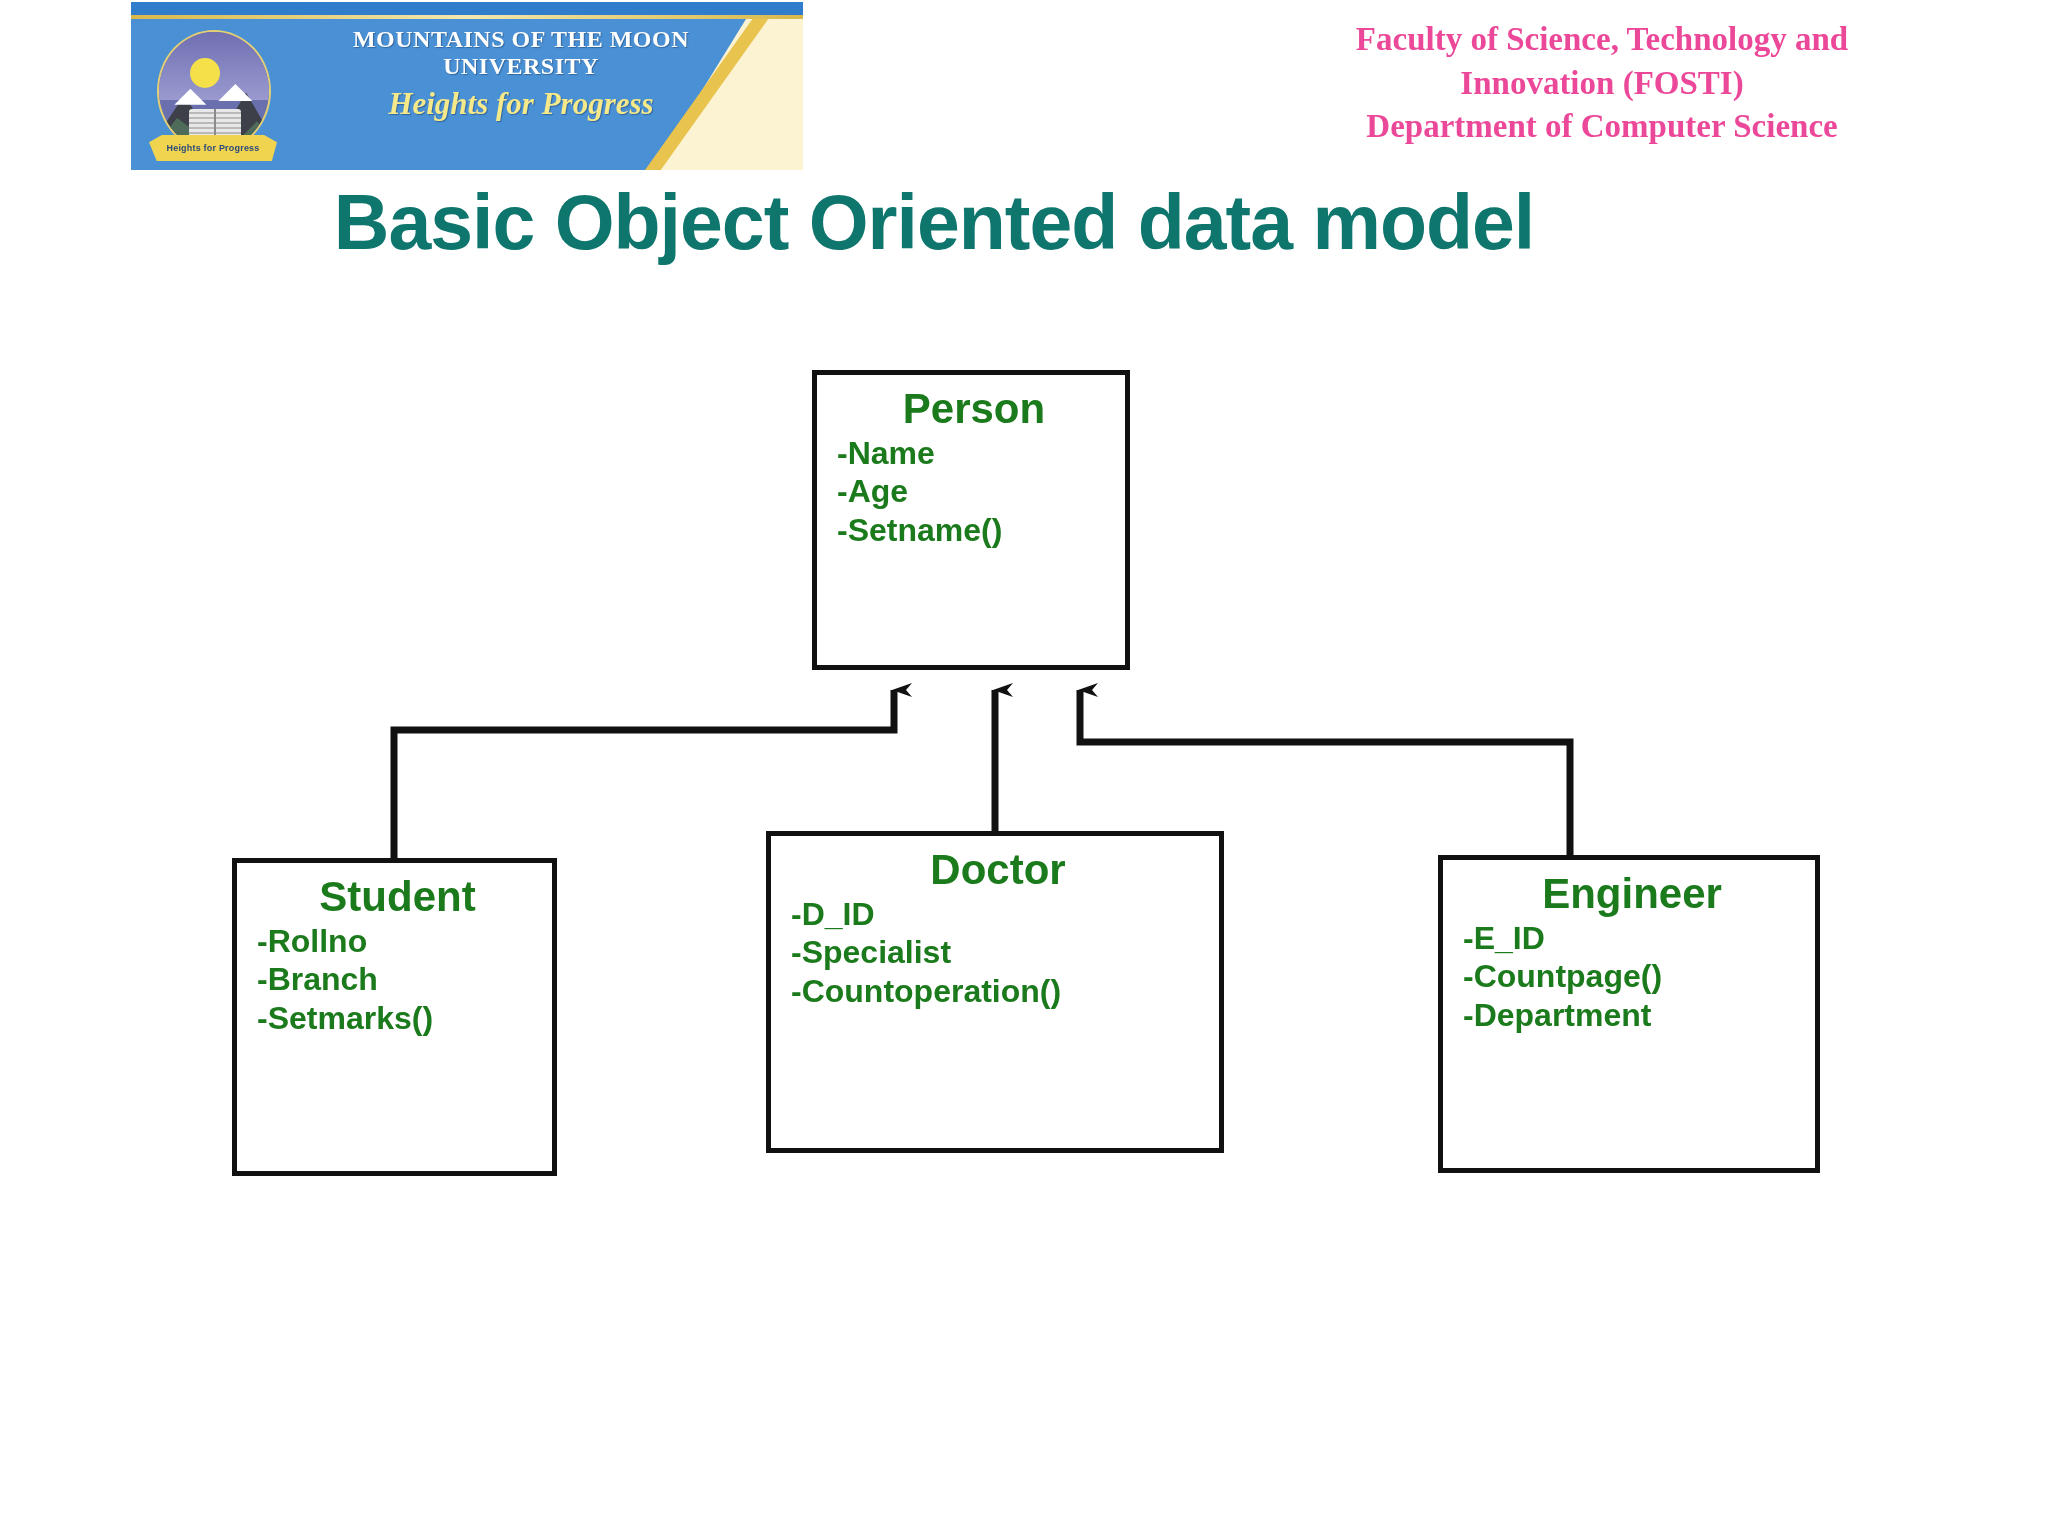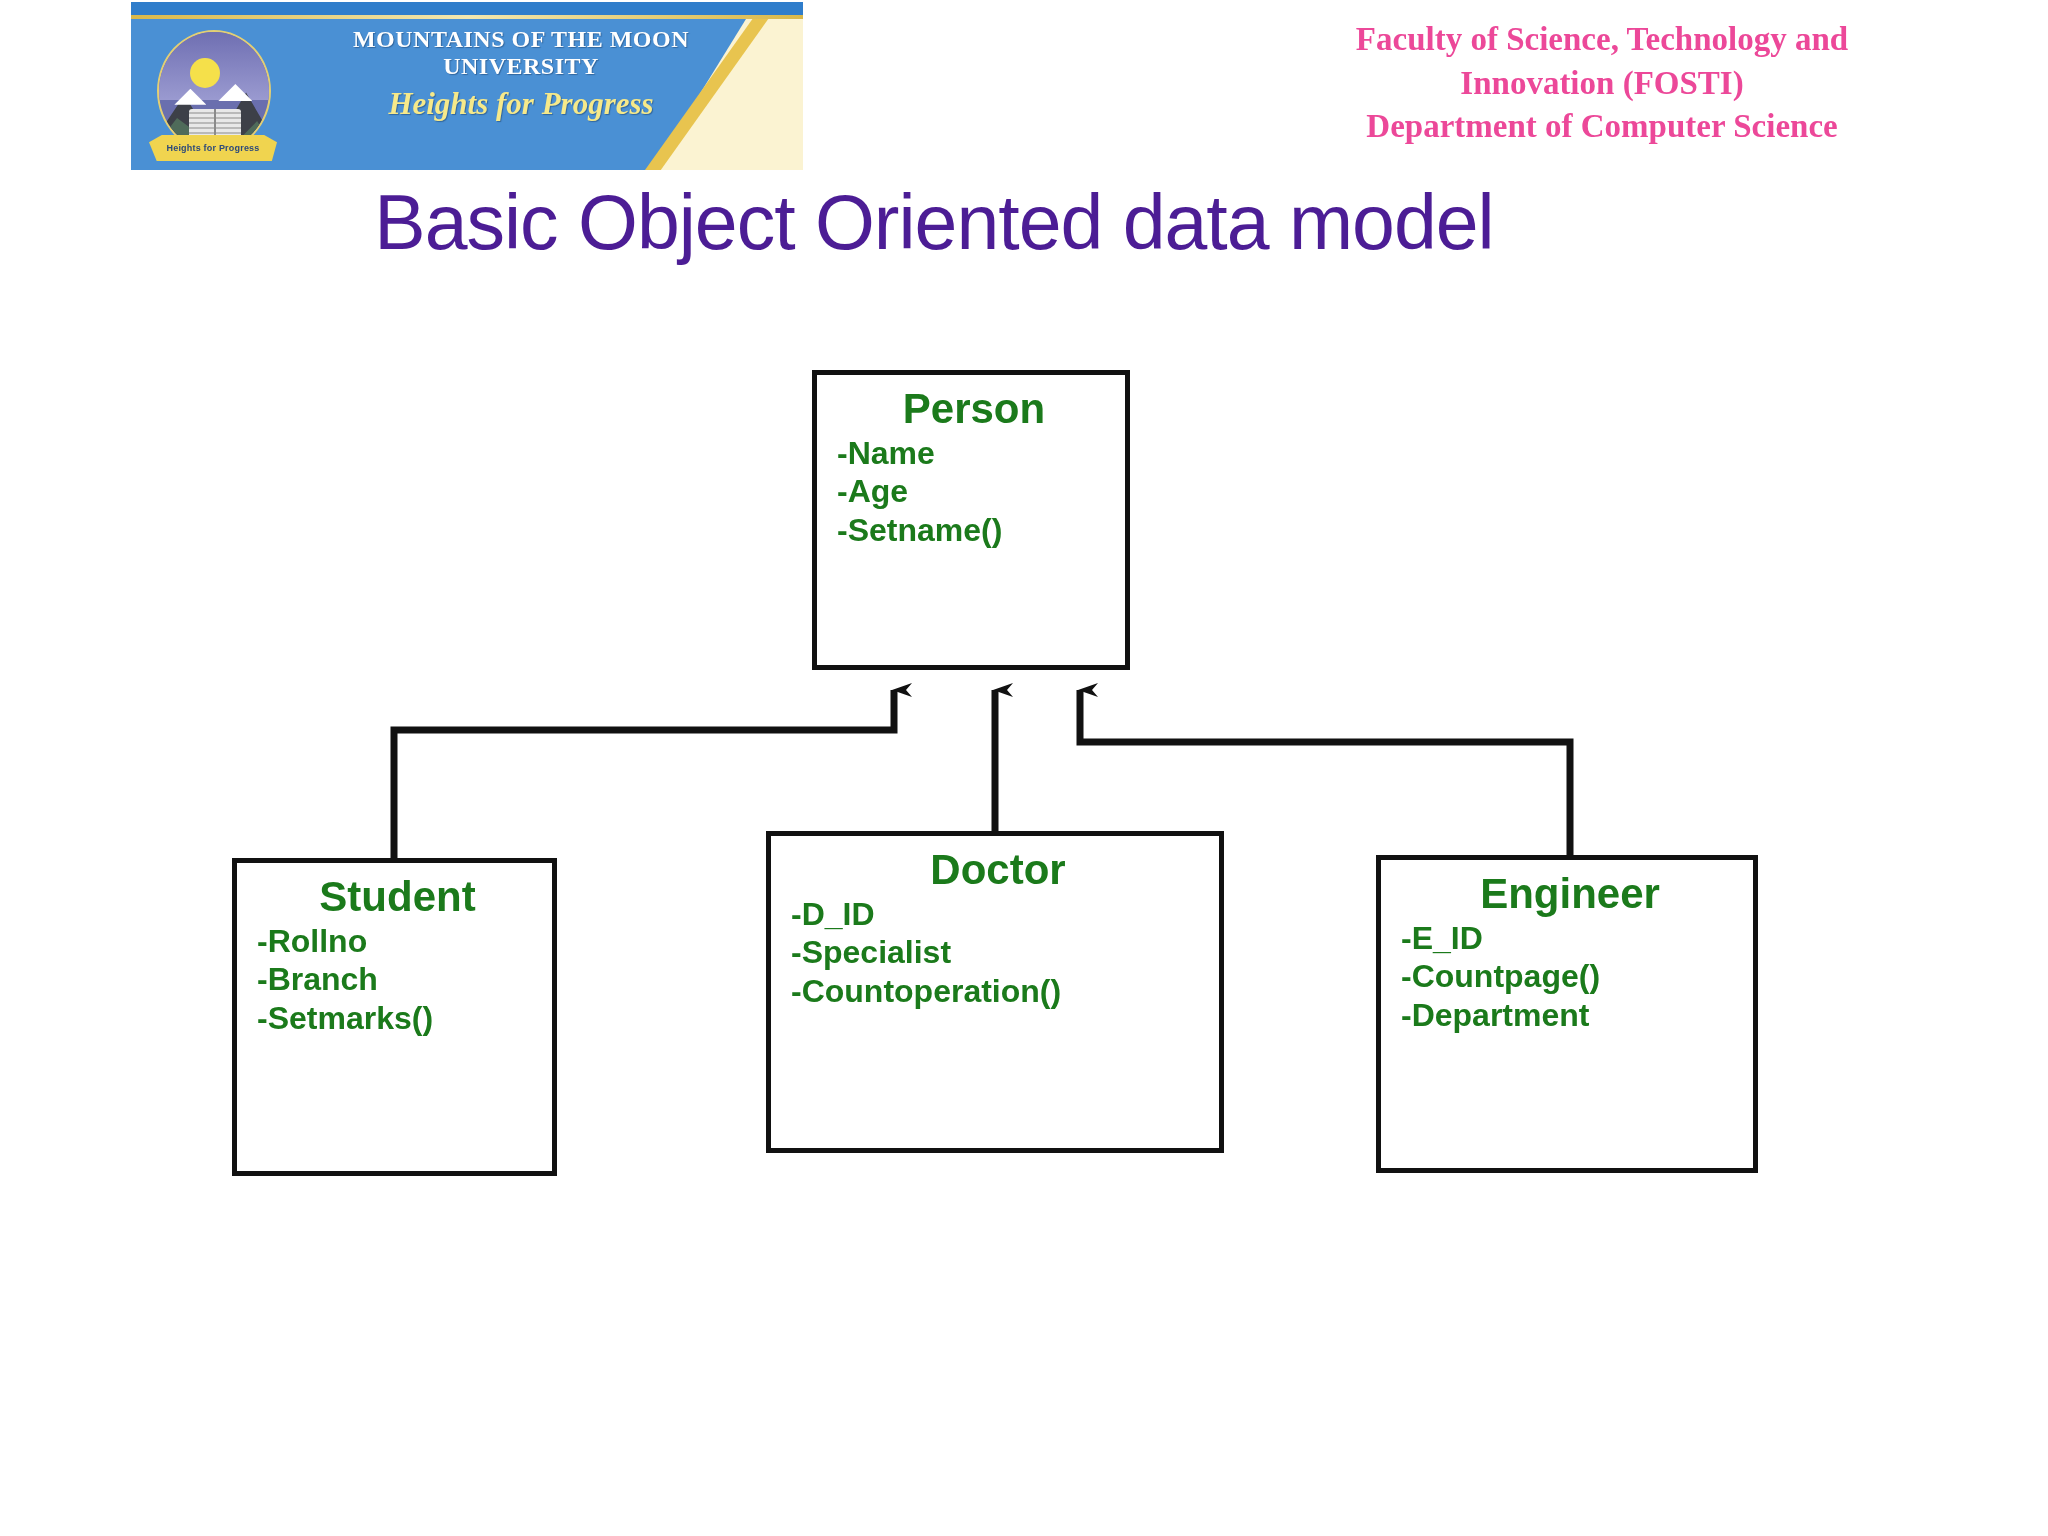--- a/index.html
+++ b/index.html
@@ -194,22 +194,22 @@
 
   
   #page-title {
     position: absolute;
     left: 0;
     top: 178px;
     width: 1868px;
     text-align: center;
     font-family: "Liberation Sans", sans-serif;
     font-size: 77px;
-    font-weight: normal;
-    color: #4c1d95;
+    font-weight: bold;
+    color: #0f766e;
     letter-spacing: -1px;
     white-space: nowrap;
   }
 
   
   #uml-diagram {
     position: absolute;
     left: 0;
     top: 0;
     width: 2048px;
@@ -237,21 +237,21 @@
     font-size: 32px;
     font-weight: bold;
     color: #1b7a1b;
     line-height: 1.2;
     white-space: nowrap;
   }
 
   #box-person   { left: 812px; top: 370px;  width: 318px; height: 300px; }
   #box-student  { left: 232px; top: 858px;  width: 325px; height: 318px; }
   #box-doctor   { left: 766px; top: 831px;  width: 458px; height: 322px; }
-  #box-engineer { left: 1376px; top: 855px; width: 382px; height: 318px; }
+  #box-engineer { left: 1438px; top: 855px; width: 382px; height: 318px; }
 
   #connector-svg {
     position: absolute;
     left: 0; top: 0;
     width: 2048px; height: 1536px;
     pointer-events: none;
   }
 </style>
 </head>
 <body>

